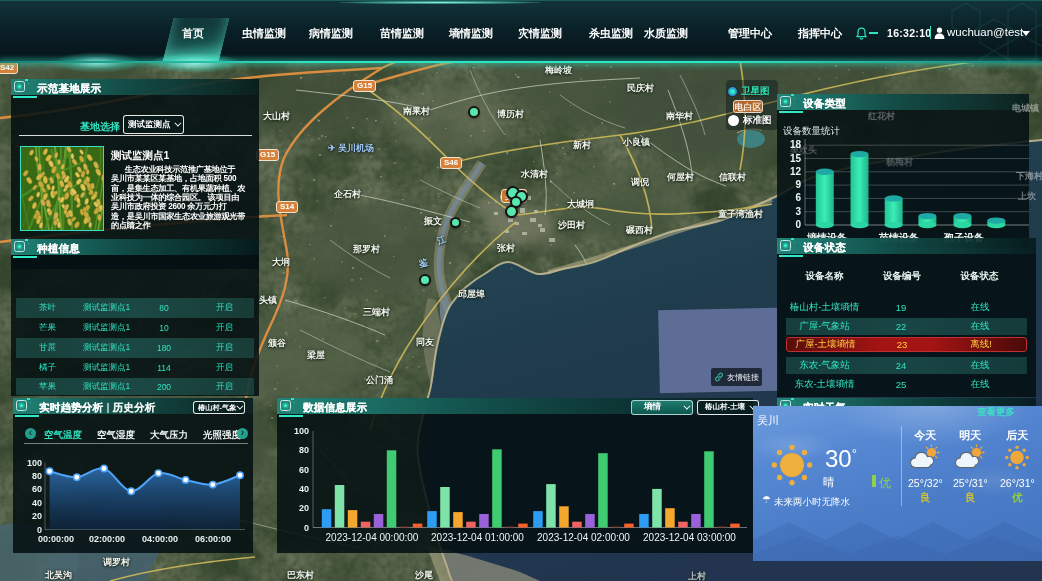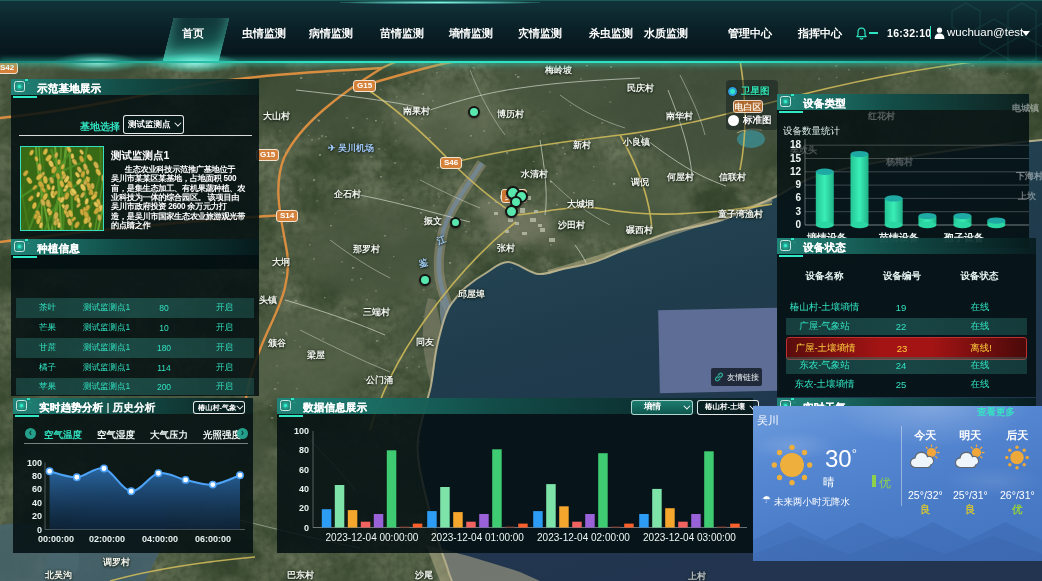--- a/index.html
+++ b/index.html
@@ -45,21 +45,21 @@
 .rb{position:absolute;background:#d6813a;border:1px solid #f3e3cf;border-radius:3px;color:#fff;
 font-size:8px;font-weight:bold;padding:0px 3px;line-height:10px;height:12px}
 .ml{position:absolute;font-size:9px;font-weight:bold;color:#f2f5ee;white-space:nowrap;
 text-shadow:0 1px 2px rgba(20,30,20,.95),0 0 3px rgba(20,30,20,.9)}
 .mk{position:absolute;width:11px;height:11px;border-radius:50%;background:#58e7ad;border:2px solid #151515;box-shadow:0 1px 2px rgba(0,0,0,.4)}
 
 #weather{position:absolute;left:753px;top:406px;width:289px;height:155px;z-index:40;
 background:linear-gradient(165deg,#6d9cdd 0%,#5587d2 30%,#4a7cc8 60%,#4374bf 100%)}
 .wcol{display:flex;flex-direction:column;align-items:center;gap:1px;color:#fff}
 .wcol b{font-size:11px;font-weight:bold}
-.wcol span{font-size:10.5px;margin-top:17px}
+.wcol span{font-size:10.5px;margin-top:5px}
 .wcol i{font-style:normal;font-size:10.5px;font-weight:bold;margin-top:1px}
 .cir{position:absolute;width:11px;height:11px;border-radius:50%;background:rgba(38,168,146,.95);color:#0a3a33;
 font-size:10px;font-weight:bold;text-align:center;line-height:9px}
 
 #riceimg{background:linear-gradient(135deg,#3f7a1e,#57951f 45%,#2e6013 100%)}
 </style>
 </head>
 <body>
 <div id="stage">
 
@@ -411,21 +411,21 @@
       <rect x="505" y="230" width="4" height="3"></rect>
           <rect x="522" y="232" width="5" height="3"></rect>
           <rect x="538" y="224" width="4" height="3"></rect>
     </g>
   </svg>
   <div id="maplabels">
 
     <div class="rb" style="left:353px;top:80px">G15</div>
     <div class="rb" style="left:256px;top:149px">G15</div>
     <div class="rb" style="left:440px;top:157px">S46</div>
-    <div class="rb" style="left:276px;top:210px">S14</div>
+    <div class="rb" style="left:276px;top:201px">S14</div>
     <div class="rb" style="left:-4px;top:62px">S42</div>
 
     <div class="ml" style="left:545px;top:64px">梅岭坡</div>
     <div class="ml" style="left:627px;top:82px">民庆村</div>
     <div class="ml" style="left:666px;top:110px">南华村</div>
     <div class="ml" style="left:497px;top:108px">博历村</div>
     <div class="ml" style="left:403px;top:105px">南果村</div>
     <div class="ml" style="left:263px;top:110px">大山村</div>
     <div class="ml" style="left:573px;top:139px">新村</div>
     <div class="ml" style="left:623px;top:136px">小良镇</div>
@@ -934,21 +934,21 @@
       <div class="trow" style="top:61px;height:17px;font-size:9.5px">
           <div style="width:77px">椿山村-土壤墒情</div>
           <div style="width:76px">19</div>
           <div style="width:82px">在线</div>
         </div>
       <div class="trow zs" style="top:80px;height:17px;font-size:9.5px">
           <div style="width:77px">广屋-气象站</div>
           <div style="width:76px">22</div>
           <div style="width:82px">在线</div>
         </div>
-      <div class="trow rr" style="top:99px;height:23px;font-size:9.5px">
+      <div class="trow rr" style="top:99px;height:15px;font-size:9.5px">
           <div style="width:77px">广屋-土壤墒情</div>
           <div style="width:76px">23</div>
           <div style="width:82px">离线!</div>
         </div>
       <div class="trow zs" style="top:119px;height:17px;font-size:9.5px">
           <div style="width:77px">东农-气象站</div>
           <div style="width:76px">24</div>
           <div style="width:82px">在线</div>
         </div>
       <div class="trow" style="top:138px;height:17px;font-size:9.5px">

